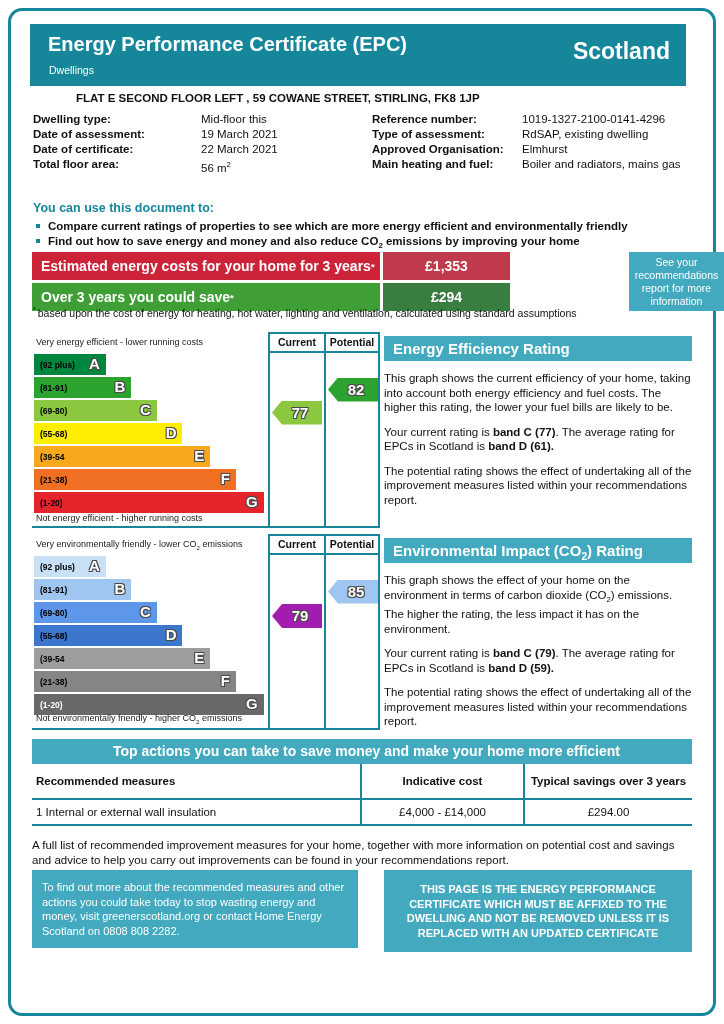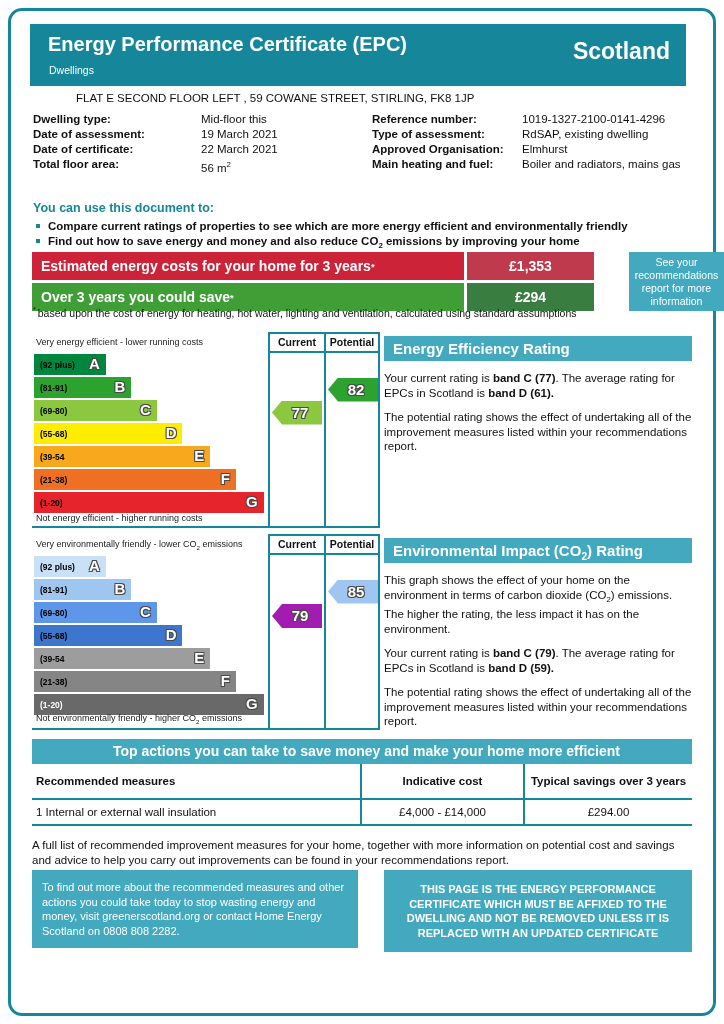--- a/index.html
+++ b/index.html
@@ -9,39 +9,39 @@
   sup{font-size:68%;}
   sub{font-size:68%;}
   b{font-weight:bold;}
 
   
   .banner{position:absolute;left:30px;top:24px;width:656px;height:62px;background:#16879b;color:#fff;}
   .banner .title{position:absolute;left:18px;top:9px;font-size:20px;font-weight:bold;}
   .banner .subtitle{position:absolute;left:19px;top:40px;font-size:10.5px;}
   .banner .region{position:absolute;right:16px;top:14px;font-size:23px;font-weight:bold;}
 
-  .address{position:absolute;left:33px;top:92px;font-size:11.5px;font-weight:normal;padding-left:43px;}
+  .address{position:absolute;left:33px;top:92px;font-size:11.5px;font-weight:bold;padding-left:43px;}
 
   
   .details-l{position:absolute;left:33px;top:112px;width:335px;font-size:11.5px;}
   .details-r{position:absolute;left:372px;top:112px;width:322px;font-size:11.5px;}
   .drow{display:flex;line-height:15px;}
   .details-l .dlabel{flex:0 0 168px;font-weight:bold;}
   .details-r .dlabel{flex:0 0 150px;font-weight:bold;}
   .dval{flex:1;}
 
   .usage-heading{position:absolute;left:33px;top:201px;font-size:12.5px;font-weight:bold;color:#16879b;}
   .bullets{position:absolute;left:36px;top:219px;width:650px;}
   .bullet{display:flex;align-items:flex-start;font-size:11.5px;font-weight:bold;line-height:15px;}
   .bullet-marker{flex:0 0 auto;width:4px;height:4px;background:#16879b;margin:5px 8px 0 0;}
 
   
   .costs{position:absolute;left:32px;top:252px;width:660px;}
   .cost-row{display:flex;height:28px;margin-bottom:3px;color:#fff;font-weight:bold;font-size:14px;}
-  .cost-label{width:432px;display:flex;align-items:center;padding-left:9px;box-sizing:border-box;}
+  .cost-label{width:348px;display:flex;align-items:center;padding-left:9px;box-sizing:border-box;}
   .cost-value{width:127px;margin-left:3px;display:flex;align-items:center;justify-content:center;}
   .r1l{background:#cd2339;} .r1v{background:#bf3a4c;}
   .r2l{background:#3f9e35;} .r2v{background:#3a7d40;}
   .side-note{position:absolute;left:597px;top:0;width:95px;height:59px;background:#42a9bf;color:#fff;
              font-size:10.5px;line-height:13px;text-align:center;display:flex;align-items:center;justify-content:center;padding:2px;box-sizing:border-box;}
   .footnote{position:absolute;left:33px;top:306px;font-size:10.5px;}
 
   
   .chart{position:absolute;width:348px;height:196px;border-bottom:2px solid #16879b;box-sizing:border-box;background:#fff;}
   .chart1{left:32px;top:332px;}
@@ -214,20 +214,21 @@
     <div class="arrow" style="background: rgb(139, 200, 63); top: 66.5px;">77</div>
       </div>
     <div class="rating-col col-potential">
       <span class="col-head">Potential</span>
     <div class="arrow" style="background: rgb(44, 163, 46); top: 43.5px;">82</div>
       </div>
   </div>
 
   <div class="panel panel1">
     <div class="panel-head">Energy Efficiency Rating</div>
+    <p>This graph shows the current efficiency of your home, taking into account both energy efficiency and fuel costs. The higher this rating, the lower your fuel bills are likely to be.</p>
     <p>Your current rating is <b>band C (77)</b>. The average rating for EPCs in Scotland is <b>band D (61).</b></p>
     <p>The potential rating shows the effect of undertaking all of the improvement measures listed within your recommendations report.</p>
   </div>
 
   <div class="chart chart2">
     <div class="chart-top-label">Very environmentally friendly - lower CO<sub>2</sub> emissions</div>
     <div class="bands">
         <div class="band-row">
           <div class="band" style="width: 31%; background: rgb(200, 225, 247);">
             <span class="range" style="color: rgb(0, 0, 0);">(92 plus)</span>

